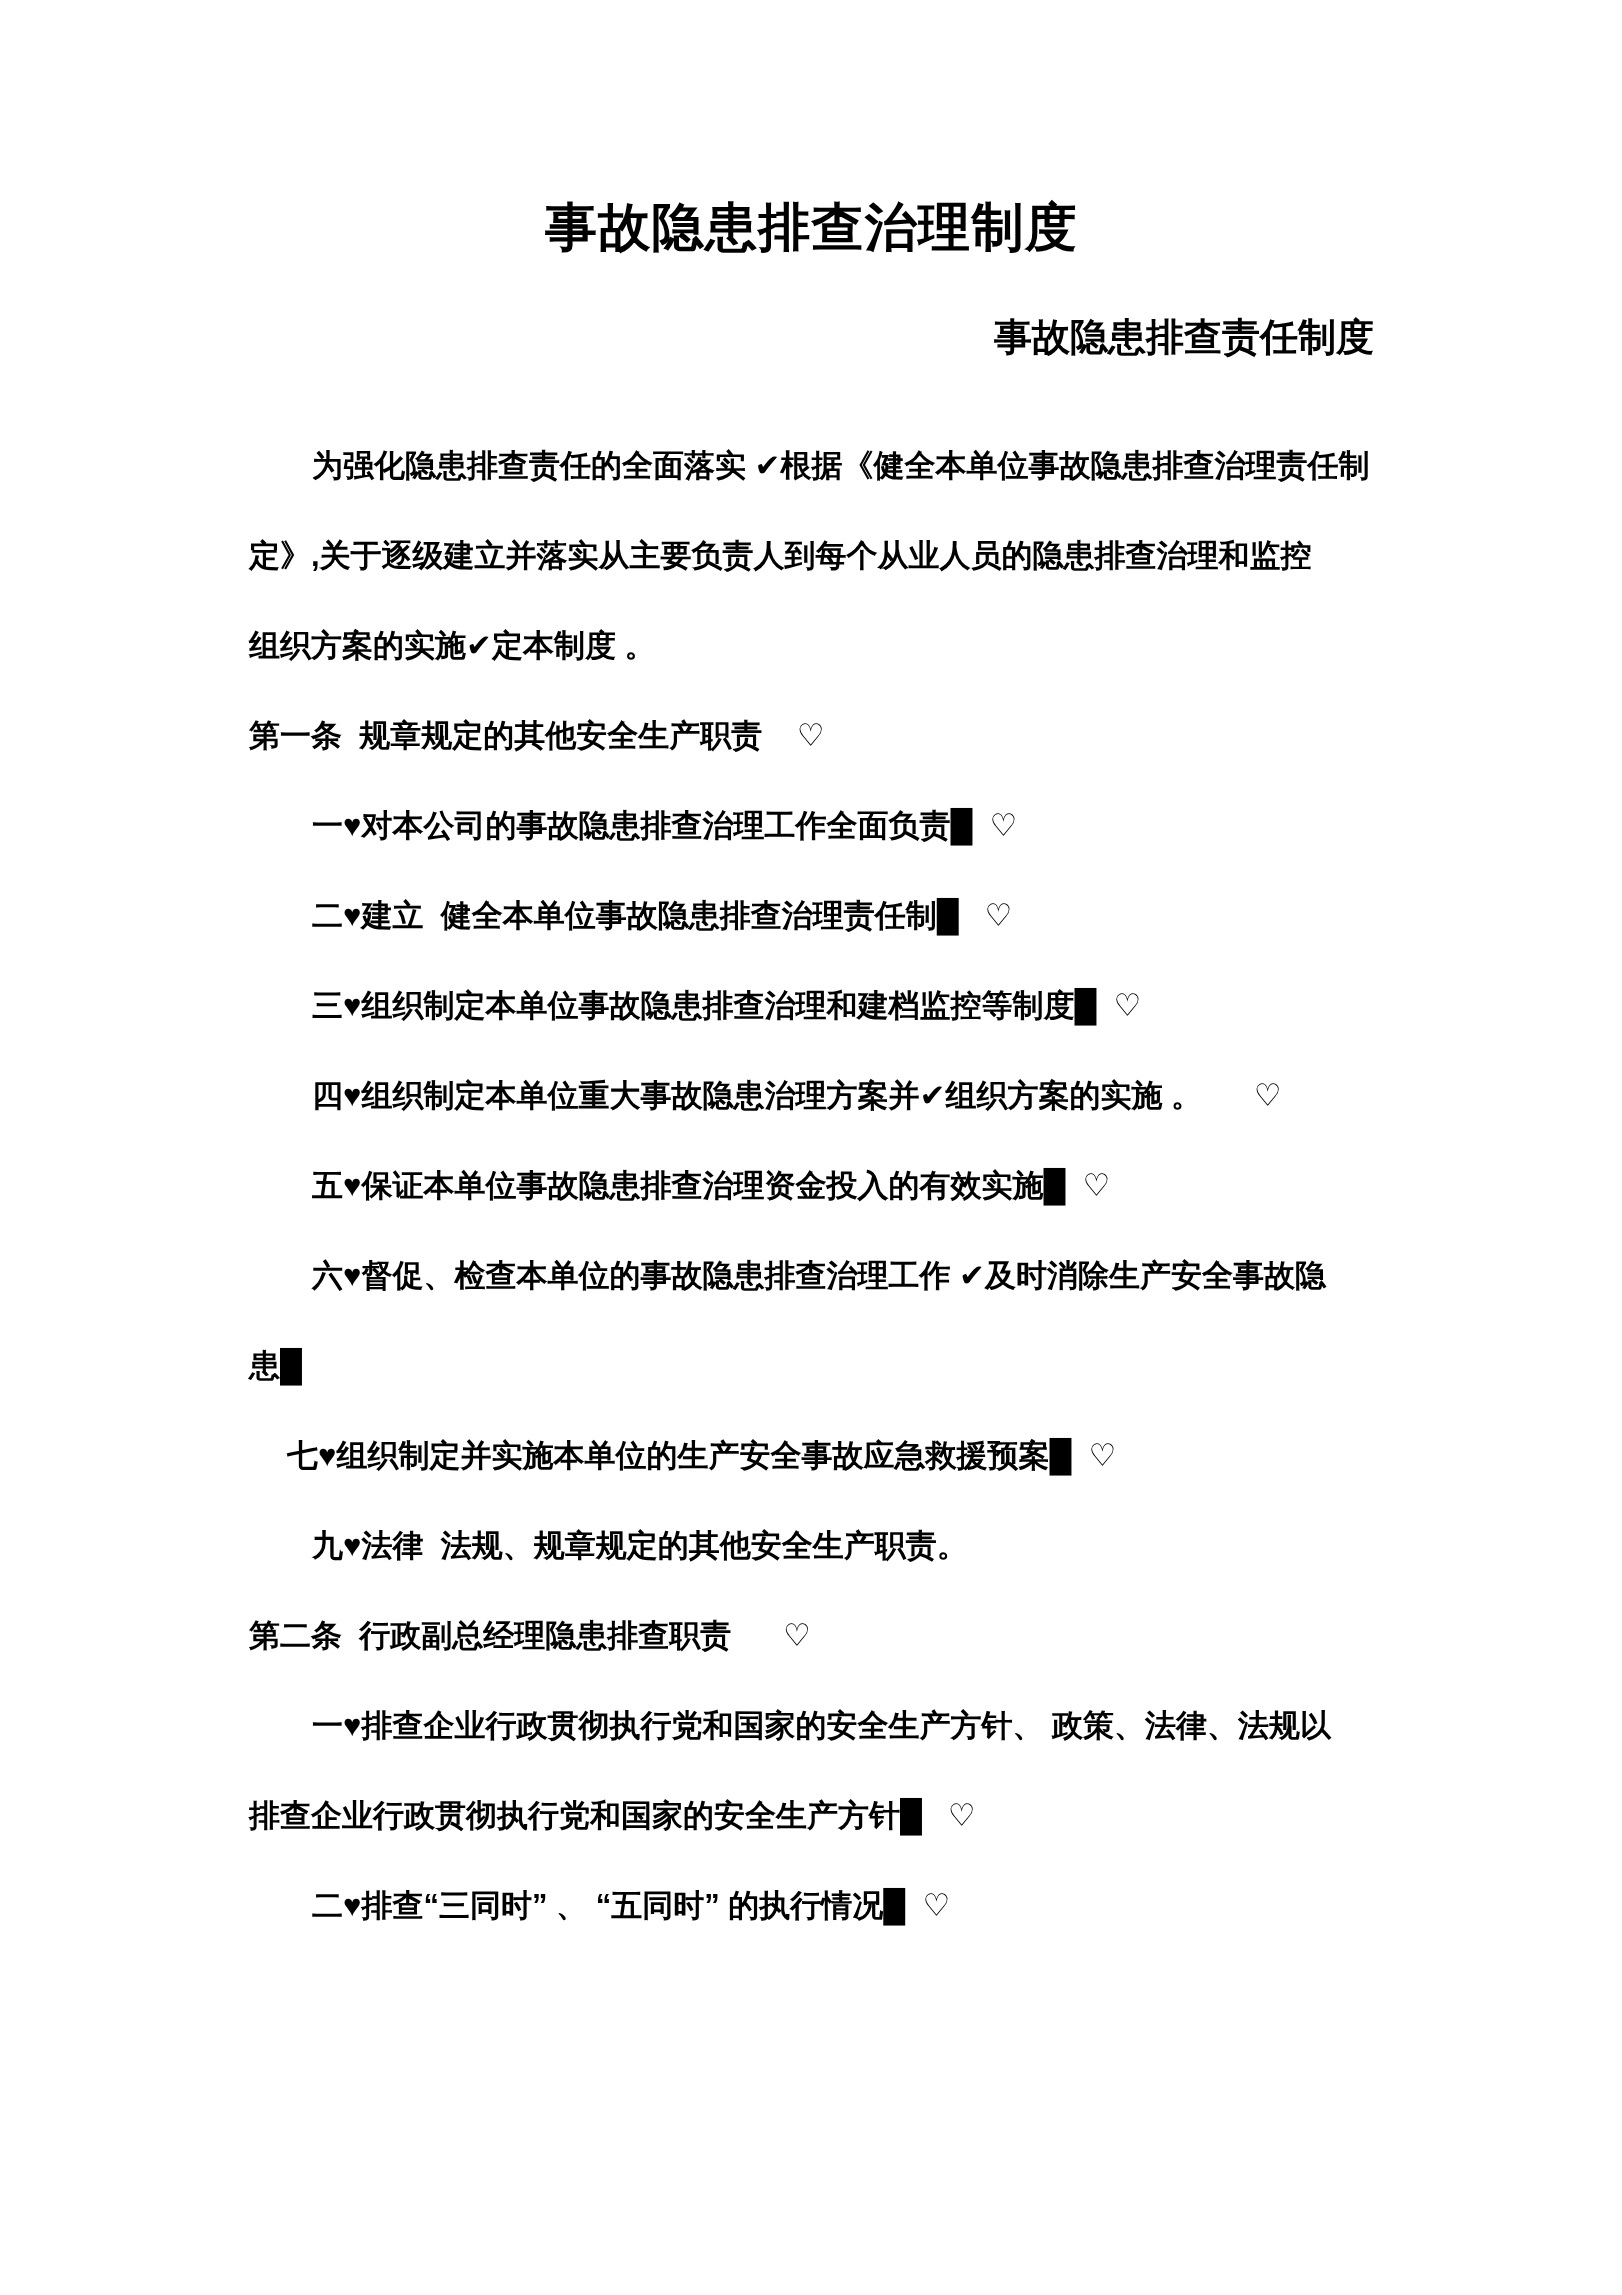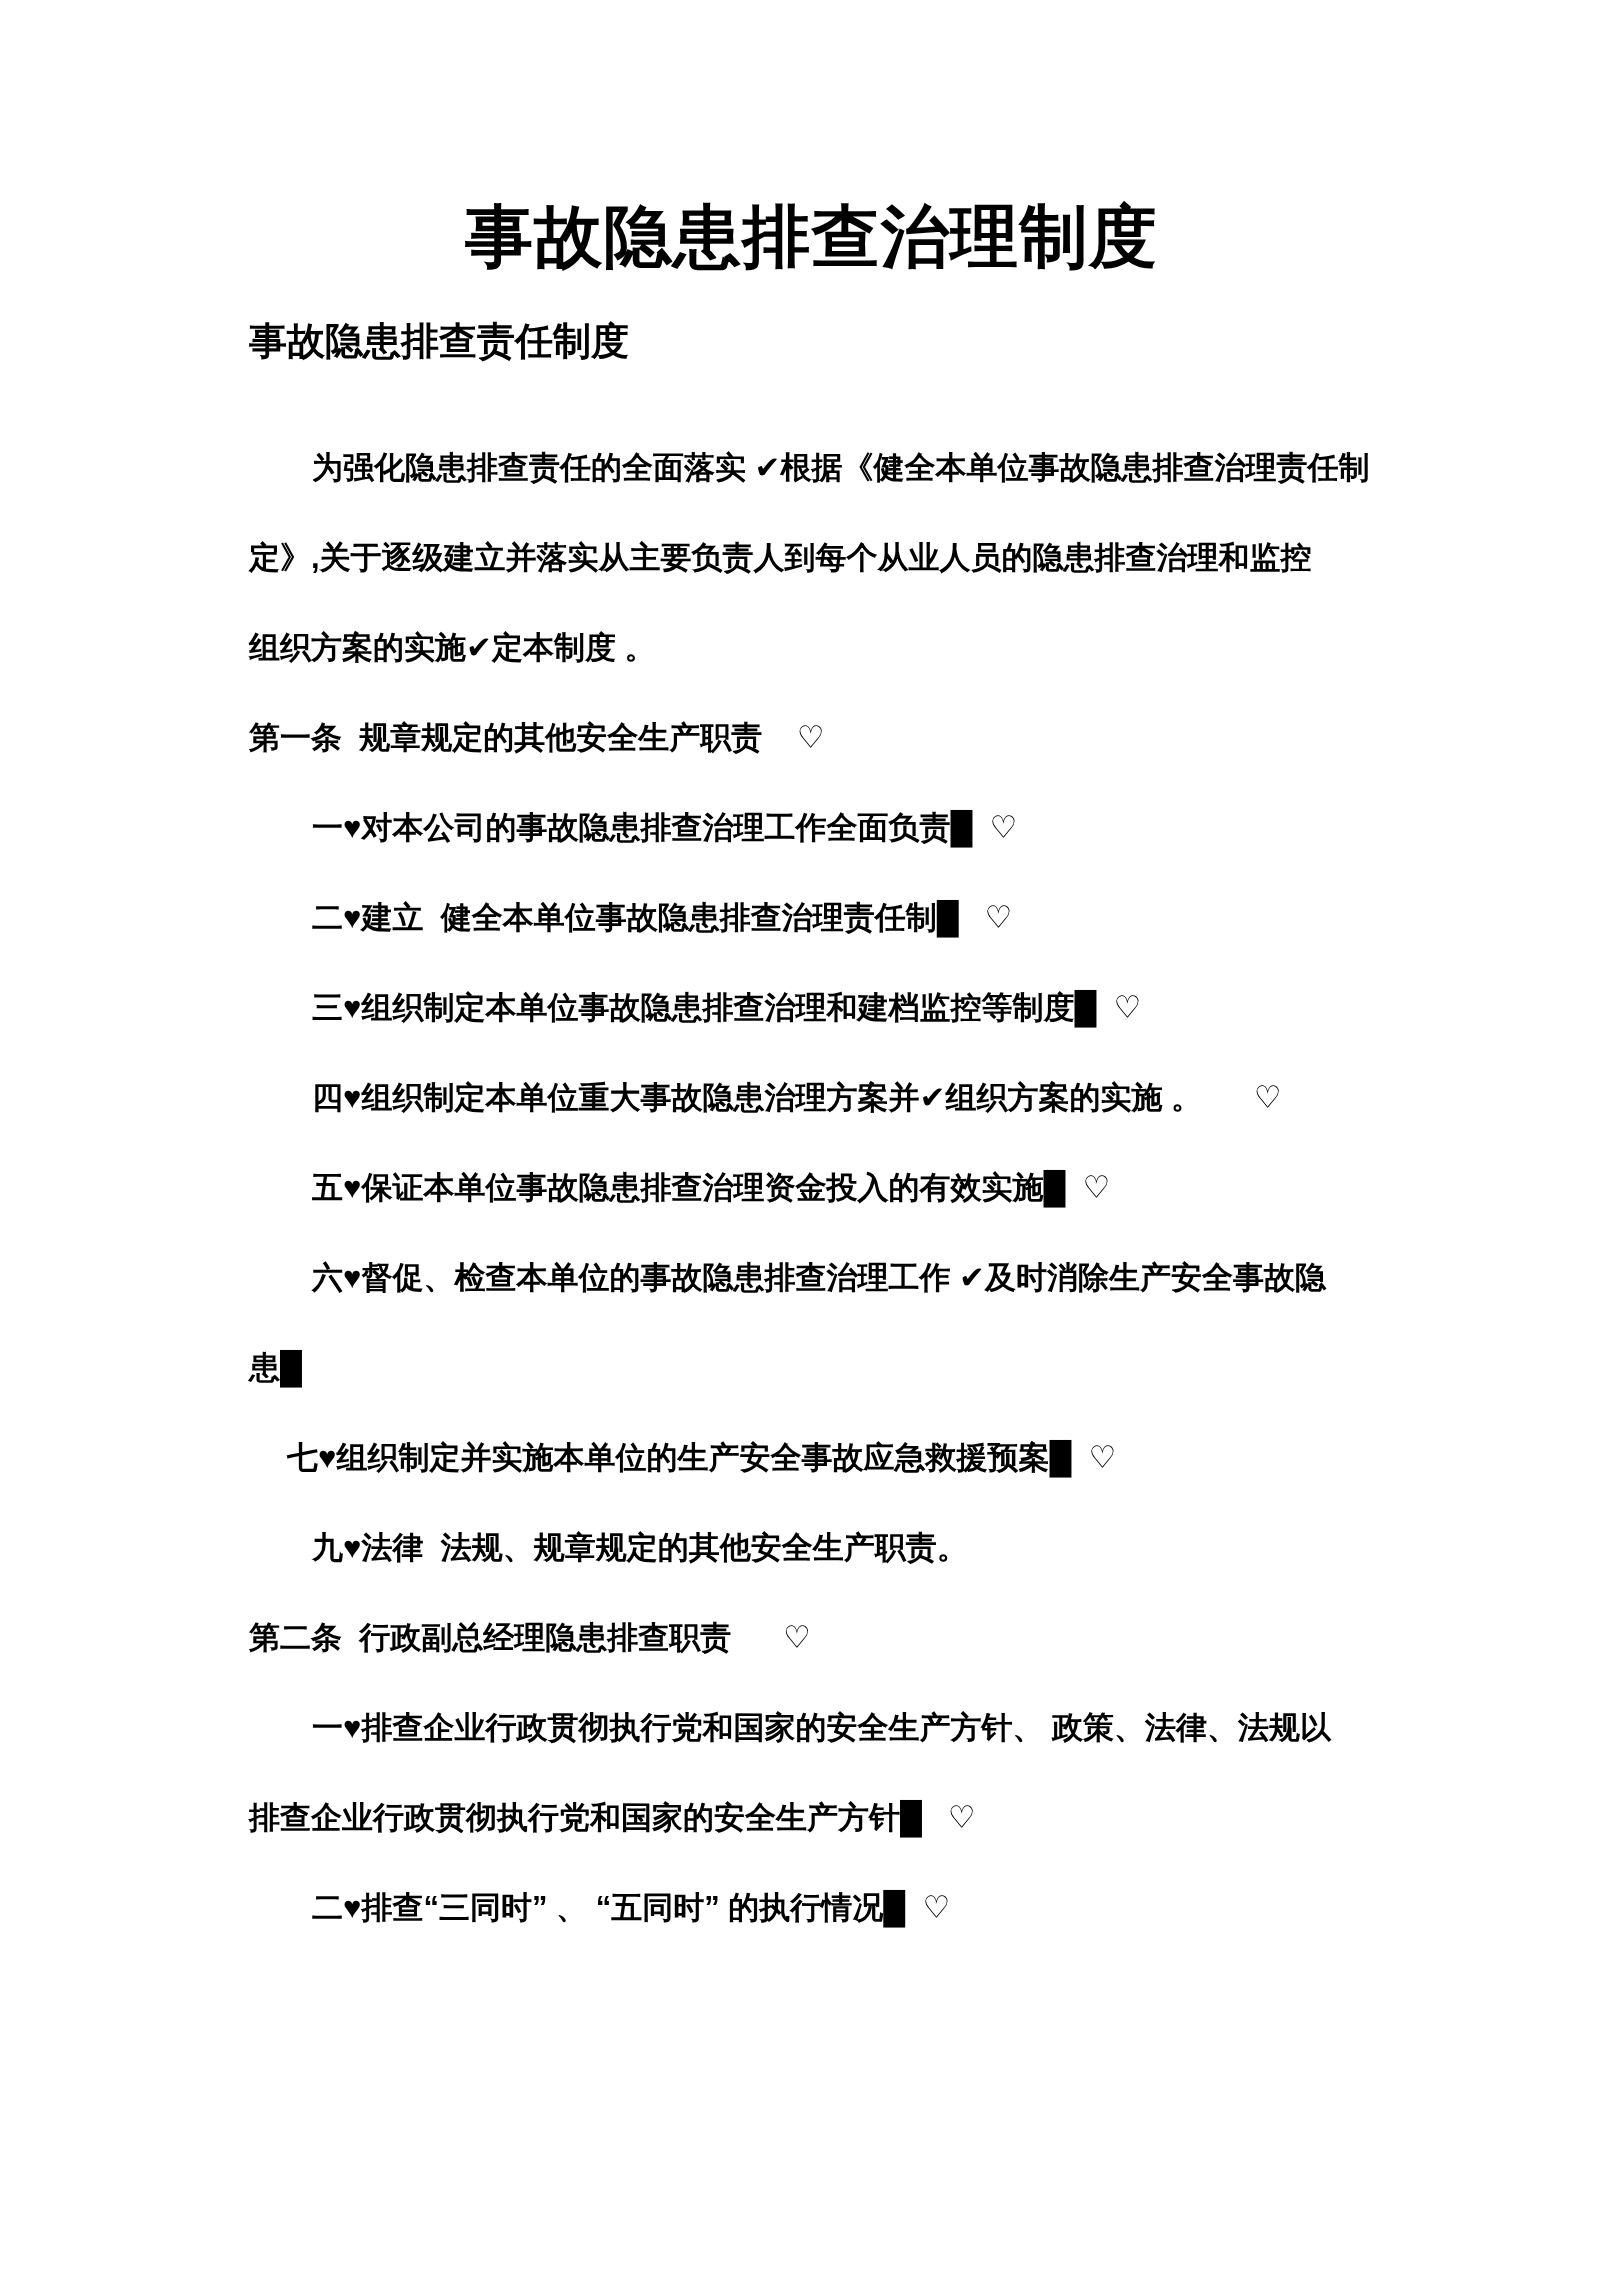--- a/index.html
+++ b/index.html
@@ -14,29 +14,29 @@
     box-sizing: border-box;
     background: #ffffff;
     padding: 195px 249px 0 249px;
     overflow: hidden;
   }
   .doc-title {
     margin: 0;
     text-align: center;
     font-family: "Liberation Serif", "DejaVu Serif", serif;
     font-weight: 700;
-    font-size: 68px;
+    font-size: 52px;
     line-height: 1.25;
     letter-spacing: 1.3px;
     color: #000000;
   }
   .doc-subtitle {
-    margin: 39px 0 0 0;
-    text-align: left;
-    font-family: Liberation Serif, serif;
+    margin: 57px 0 0 0;
+    text-align: right;
+    font-family: Liberation Mono, monospace;
     font-weight: 700;
     font-size: 38px;
     line-height: 1.2;
     color: #000000;
   }
   .doc-body {
     margin-top: 58px;
   }
   .line {
     margin: 0;

